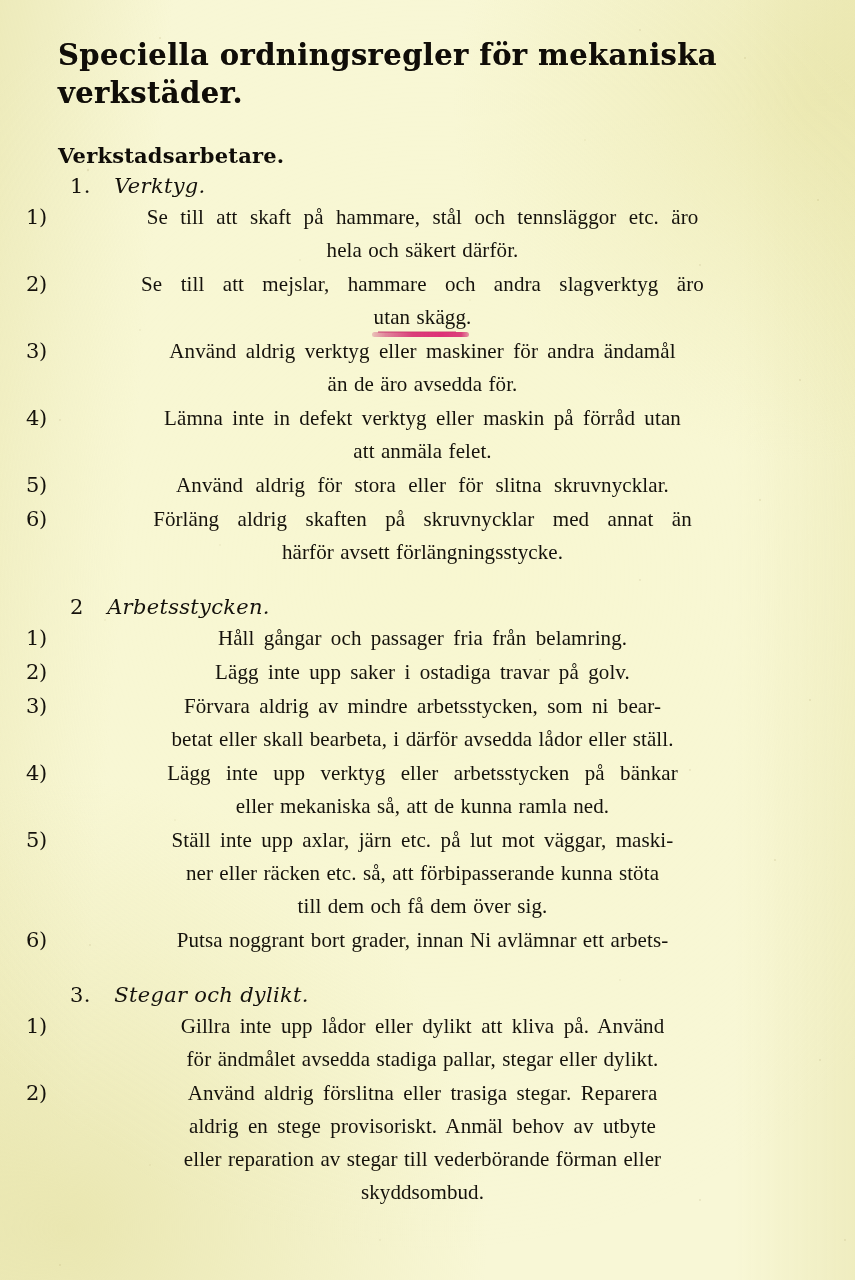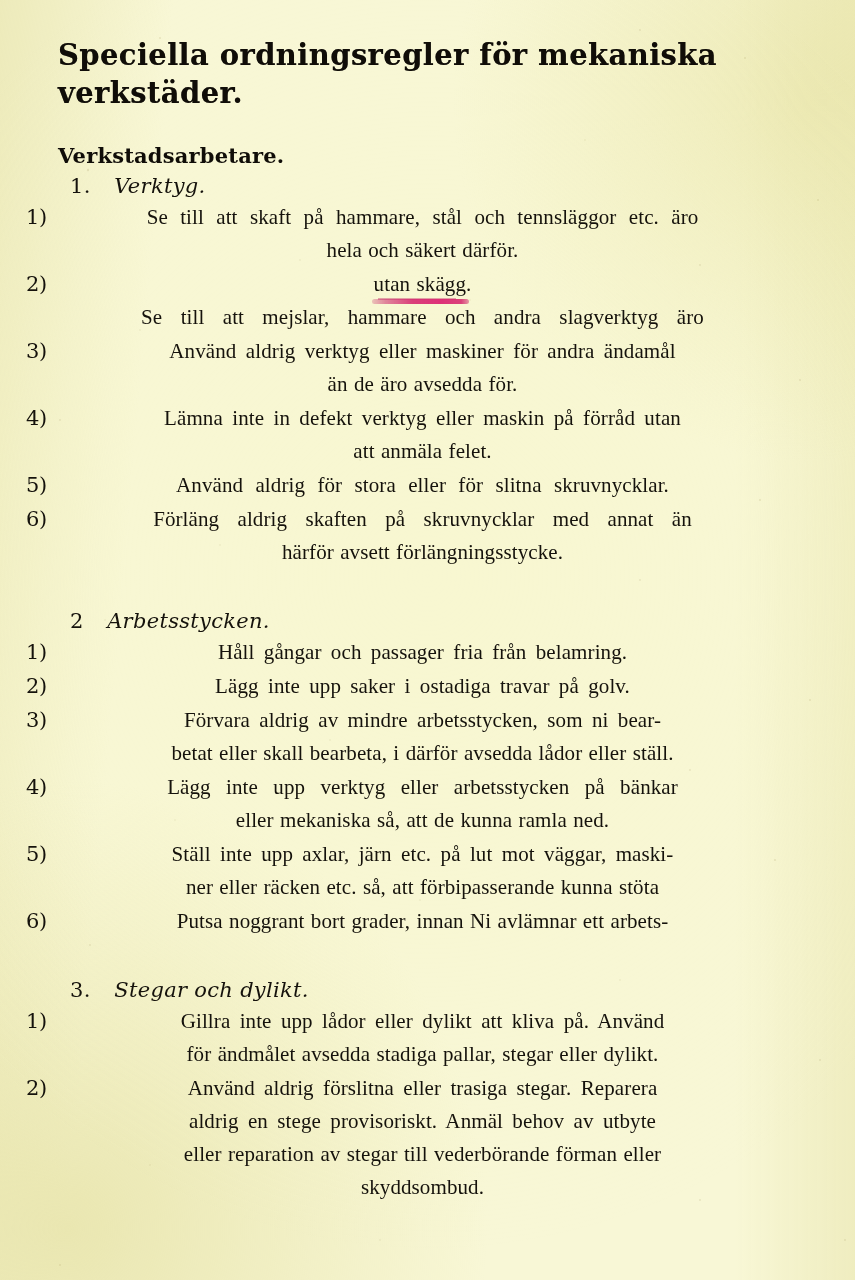--- a/index.html
+++ b/index.html
@@ -83,21 +83,21 @@
     font-family: "DejaVu Serif", "Liberation Serif", serif;
     letter-spacing: 0.5px;
   }
   .section-heading .sec-title {
     font-style: italic;
     font-weight: 400;
     font-family: "DejaVu Serif", "Liberation Serif", serif;
     margin-left: 18px;
     letter-spacing: 0.3px;
   }
-  .section-block.spaced .section-heading { margin-top: 40px; }
+  .section-block.spaced .section-heading { margin-top: 26px; }
 
   
   ol.rules {
     list-style: none;
     margin: 0;
     padding: 0;
   }
   li.rule {
     position: relative;
     padding-left: 38px;
@@ -224,22 +224,22 @@
         <span class="rule-num">1)</span>
         <span class="rule-body">
           <span class="rule-line w3">Se till att skaft på hammare, stål och tennsläggor etc. äro</span>
           <span class="rule-line w1">hela och säkert därför.</span>
         </span>
       </li>
 
       <li class="rule">
         <span class="rule-num">2)</span>
         <span class="rule-body">
+          <span class="rule-line w5">Se till att mejslar, hammare och andra slagverktyg äro</span>
           <span class="rule-line w1"><span class="marker-underline">utan skägg</span><span>.</span></span>
-          <span class="rule-line w5">Se till att mejslar, hammare och andra slagverktyg äro</span>
         </span>
       </li>
 
       <li class="rule">
         <span class="rule-num">3)</span>
         <span class="rule-body">
           <span class="rule-line w2">Använd aldrig verktyg eller maskiner för andra ändamål</span>
           <span class="rule-line w1">än de äro avsedda för.</span>
         </span>
       </li>
@@ -305,20 +305,21 @@
           <span class="rule-line w4">Lägg inte upp verktyg eller arbetsstycken på bänkar</span>
           <span class="rule-line w1">eller mekaniska så, att de kunna ramla ned.</span>
         </span>
       </li>
 
       <li class="rule">
         <span class="rule-num">5)</span>
         <span class="rule-body">
           <span class="rule-line w2">Ställ inte upp axlar, järn etc. på lut mot väggar, maski-</span>
           <span class="rule-line w1">ner eller räcken etc. så, att förbipasserande kunna stöta</span>
+          <span class="rule-line w1">till dem och få dem över sig.</span>
         </span>
       </li>
 
       <li class="rule">
         <span class="rule-num">6)</span>
         <span class="rule-body">
           <span class="rule-line w1">Putsa noggrant bort grader, innan Ni avlämnar ett arbets-</span>
         </span>
       </li>
 

